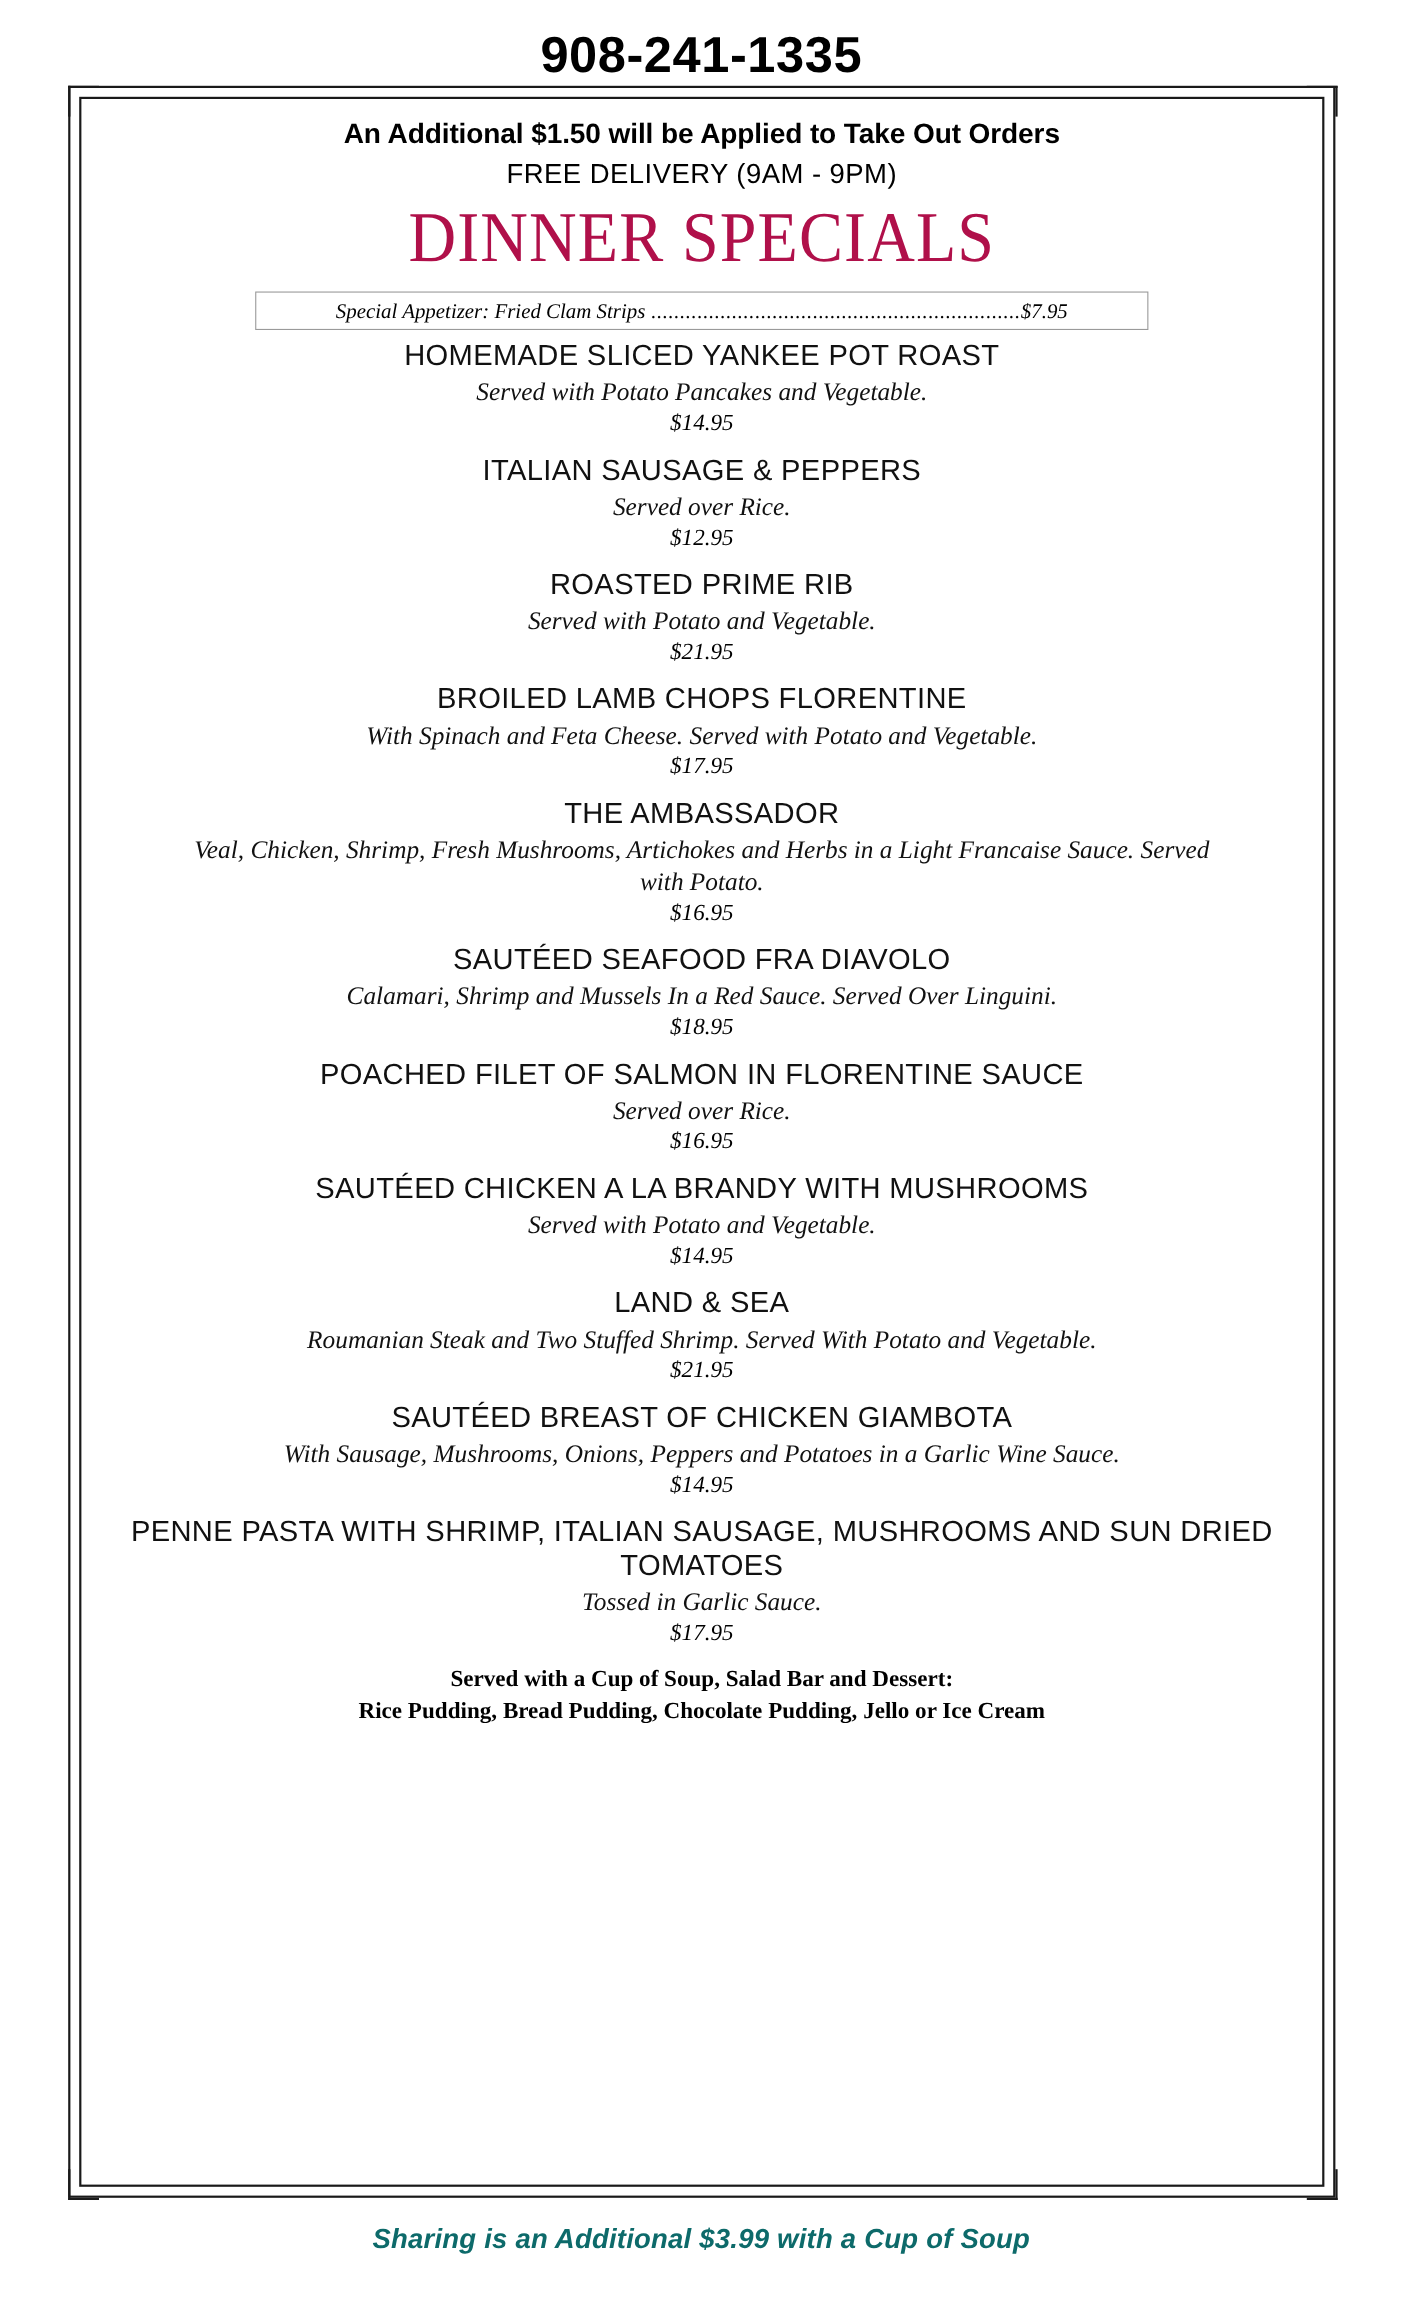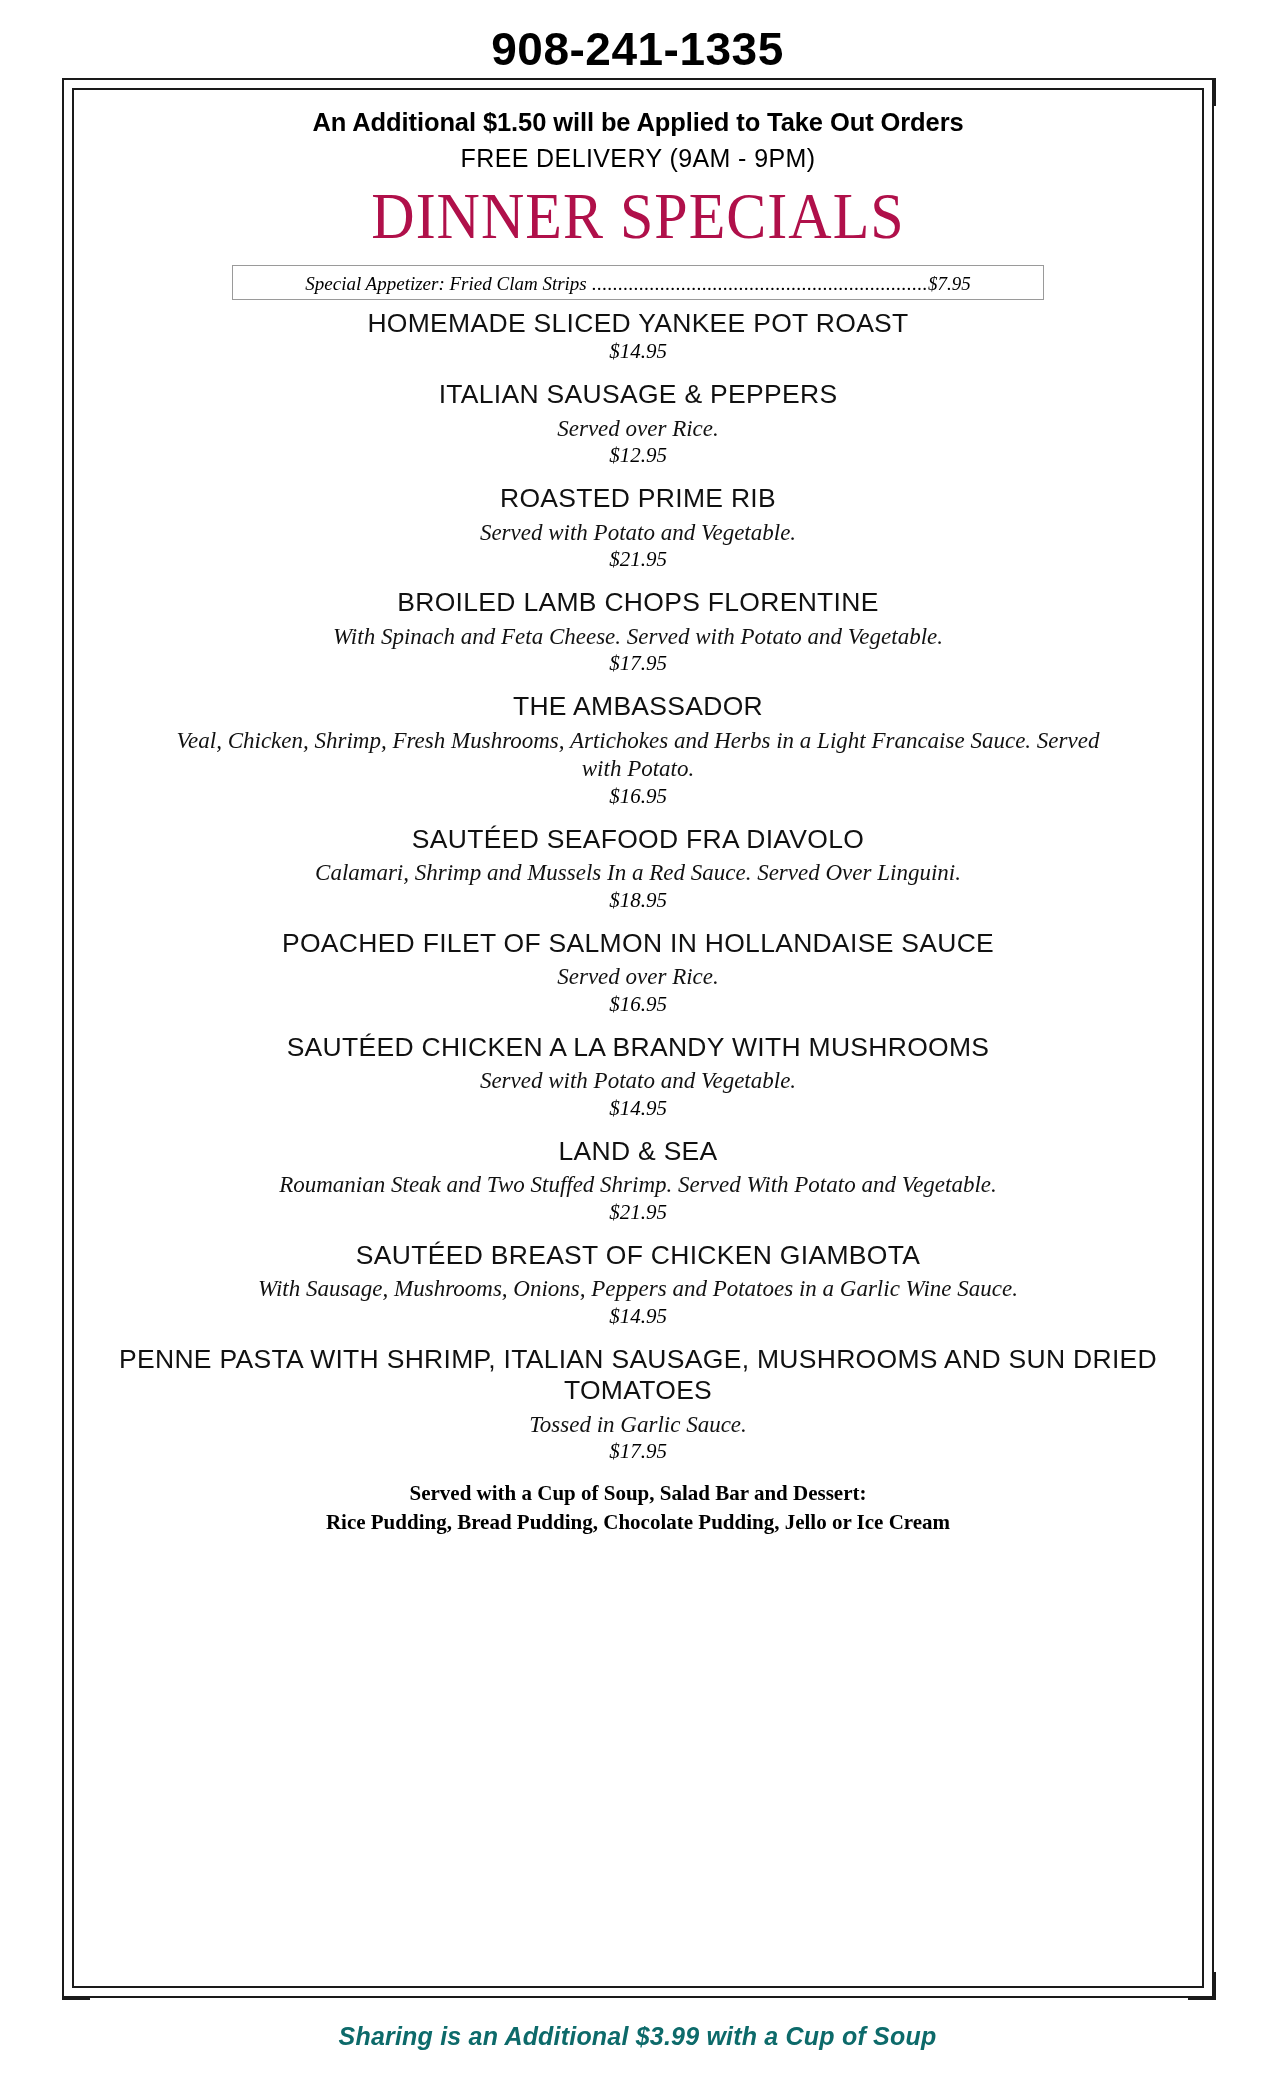--- a/index.html
+++ b/index.html
@@ -188,20 +188,21 @@
     <div class="section-title">DINNER SPECIALS</div>
 
     <div class="appetizer-box">
       <span>Special Appetizer: Fried Clam Strips</span><span class="dots"> ................................................................</span><span>$7.95</span>
     </div>
 
     <div class="items">
 
       <div class="item">
         <div class="item-name">HOMEMADE SLICED YANKEE POT ROAST</div>
+        <div class="item-desc">Served with Potato Pancakes and Vegetable.</div>
         <div class="item-price">$14.95</div>
       </div>
 
       <div class="item">
         <div class="item-name">ITALIAN SAUSAGE &amp; PEPPERS</div>
         <div class="item-desc">Served over Rice.</div>
         <div class="item-price">$12.95</div>
       </div>
 
       <div class="item">
@@ -222,21 +223,21 @@
         <div class="item-price">$16.95</div>
       </div>
 
       <div class="item">
         <div class="item-name">SAUTÉED SEAFOOD FRA DIAVOLO</div>
         <div class="item-desc">Calamari, Shrimp and Mussels In a Red Sauce.  Served Over Linguini.</div>
         <div class="item-price">$18.95</div>
       </div>
 
       <div class="item">
-        <div class="item-name">POACHED FILET OF SALMON IN HOLLANDAISE SAUCE</div>
+        <div class="item-name">POACHED FILET OF SALMON IN FLORENTINE SAUCE</div>
         <div class="item-desc">Served over Rice.</div>
         <div class="item-price">$16.95</div>
       </div>
 
       <div class="item">
         <div class="item-name">SAUTÉED CHICKEN A LA BRANDY WITH MUSHROOMS</div>
         <div class="item-desc">Served with Potato and Vegetable.</div>
         <div class="item-price">$14.95</div>
       </div>
 

